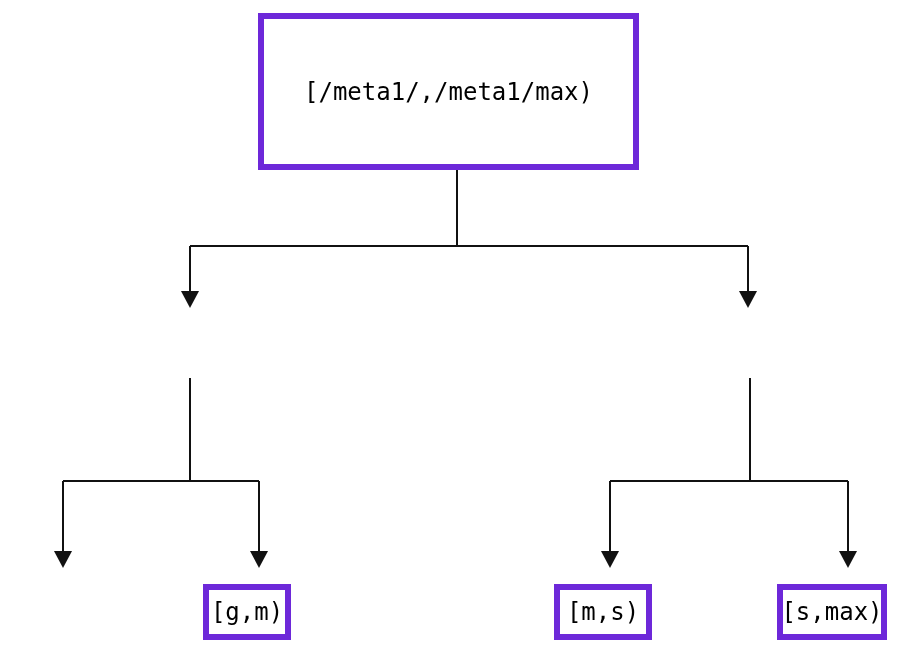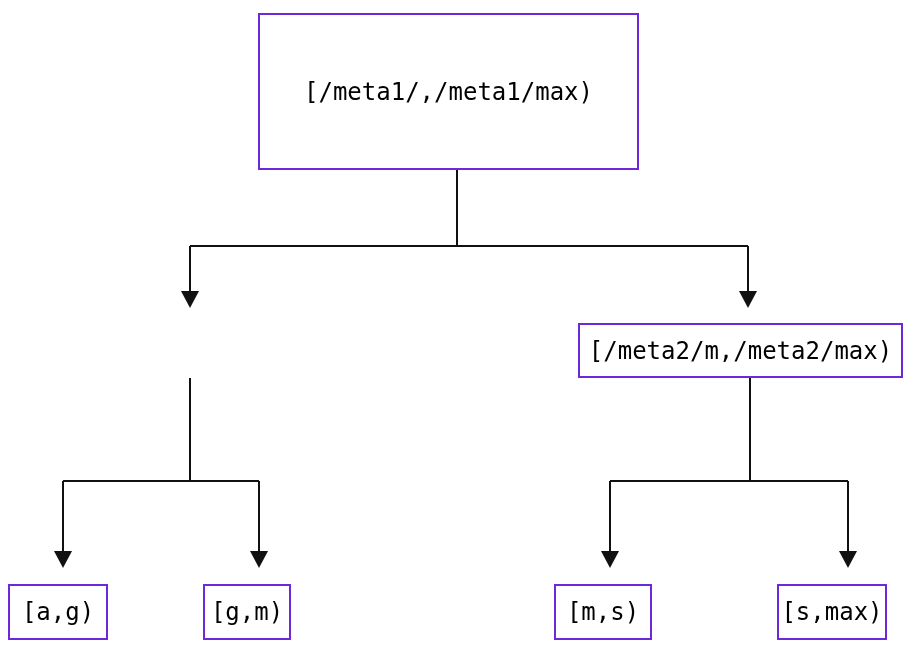--- a/index.html
+++ b/index.html
@@ -18,21 +18,21 @@
   .edges {
     position: absolute;
     left: 0;
     top: 0;
     width: 912px;
     height: 652px;
   }
   .node {
     position: absolute;
     box-sizing: border-box;
-    border: 2px solid #6d28d9;
+    border: 6px solid #6d28d9;
     background: #ffffff;
     display: flex;
     align-items: center;
     justify-content: center;
     font-size: 24px;
     color: #000000;
     white-space: nowrap;
   }
   .node-root      { left: 258px; top: 13px;  width: 381px; height: 157px; }
   .node-left      { left: 20px;  top: 323px; width: 327px; height: 55px;  }
@@ -66,27 +66,21 @@
       <polygon points="601,551 619,551 610,568" stroke="none"></polygon>
       <polygon points="839,551 857,551 848,568" stroke="none"></polygon>
     </g>
   </svg>
 
   <div class="node node-root">
     <span>[/meta1/,/meta1/max)</span>
   </div>
 
 
-  <div class="node node-right">
-    <span>[/meta2/m,/meta2/max)</span>
-  </div>
 
-  <div class="node node-leaf-ag">
-    <span>[a,g)</span>
-  </div>
 
   <div class="node node-leaf-gm">
     <span>[g,m)</span>
   </div>
 
   <div class="node node-leaf-ms">
     <span>[m,s)</span>
   </div>
 
   <div class="node node-leaf-smax">

